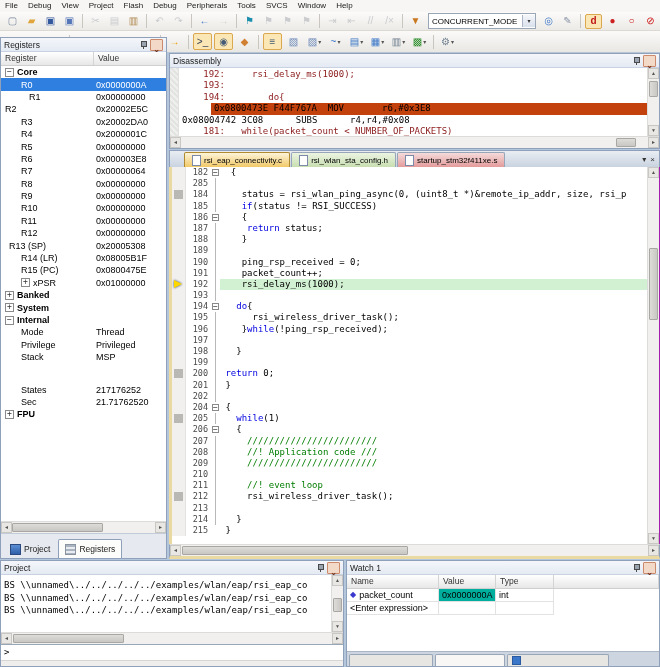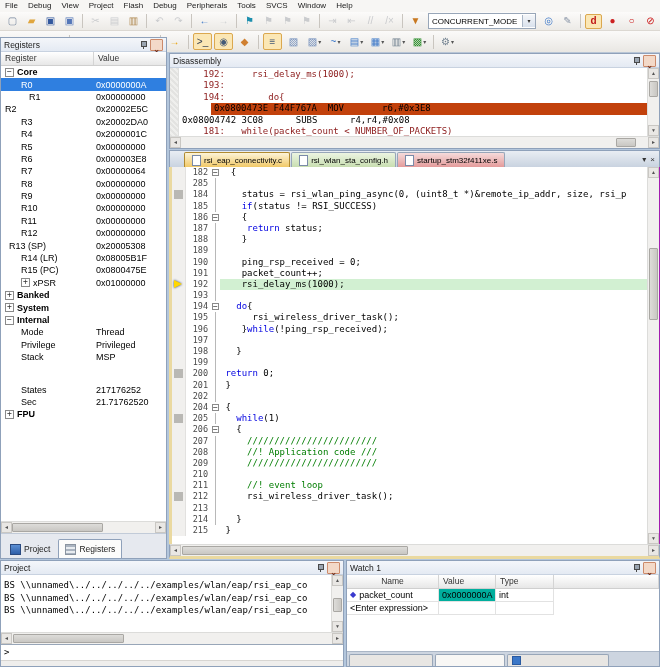--- a/index.html
+++ b/index.html
@@ -821,21 +821,21 @@
     <div class="cstrip"></div>
   </div>
 
   <div id="watchpanel" class="panel">
     <div class="ptitle">
       <span class="tcap">Watch 1</span>
       <span class="pin"></span>
       <span class="closebox"></span>
     </div>
     <div class="ghead" id="watch-head">
-        <div class="gcell" style="width: 92px; flex: 0 0 92px; text-align: center;">Name</div>
+        <div class="gcell" style="width: 92px; flex: 0 0 92px;">Name</div>
         <div class="gcell" style="width: 57px; flex: 0 0 57px;">Value</div>
         <div class="gcell" style="width: 58px; flex: 0 0 58px;">Type</div>
         <div class="gcell" style="flex: 1 1 0%;"></div>
       </div>
     <div id="watch-rows">
         <div class="wrow">
           <div class="wcell wname">
             <span class="wdiamond">◆</span>
             <span>packet_count</span>
           </div>

